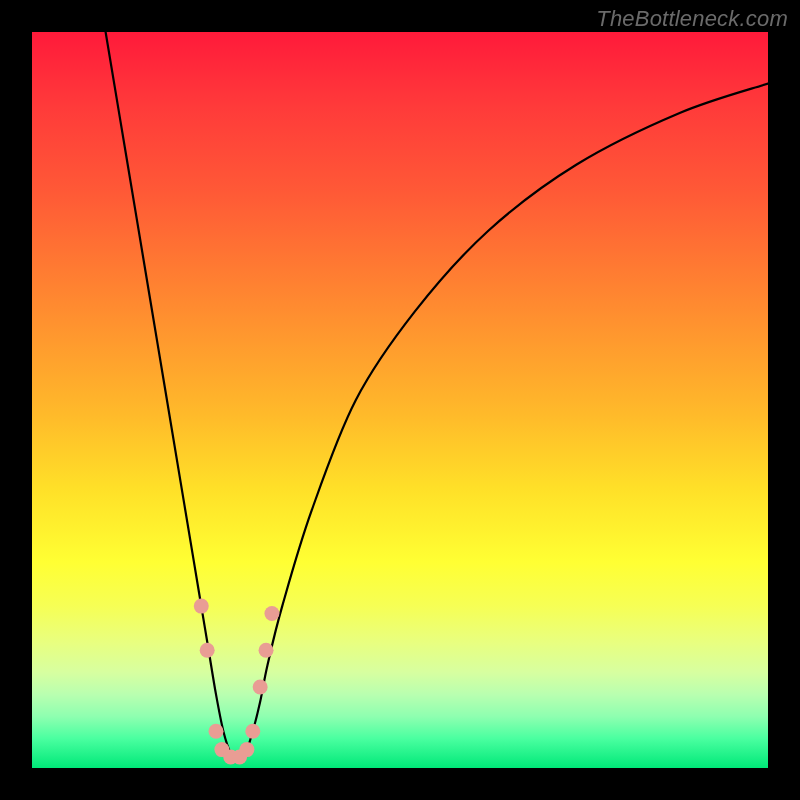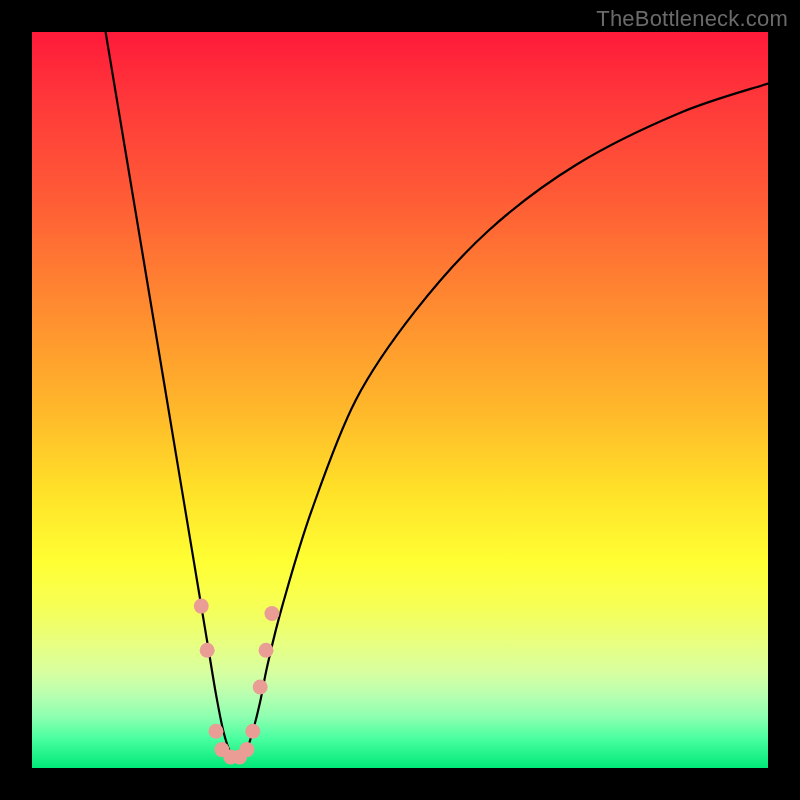--- a/index.html
+++ b/index.html
@@ -54,20 +54,21 @@
     height: 100%;
   }
   .watermark {
     position: absolute;
     top: 6px;
     right: 12px;
     color: #6a6a6a;
     font-size: 22px;
     letter-spacing: 0.2px;
     font-weight: 500;
+    font-style: italic;
   }
 </style>
 </head>
 <body>
 
 <div class="frame">
   <div class="watermark">TheBottleneck.com</div>
   <div class="plot-area">
     <div class="gradient"></div>
     <svg class="curve" viewBox="0 0 736 736" preserveAspectRatio="none">

